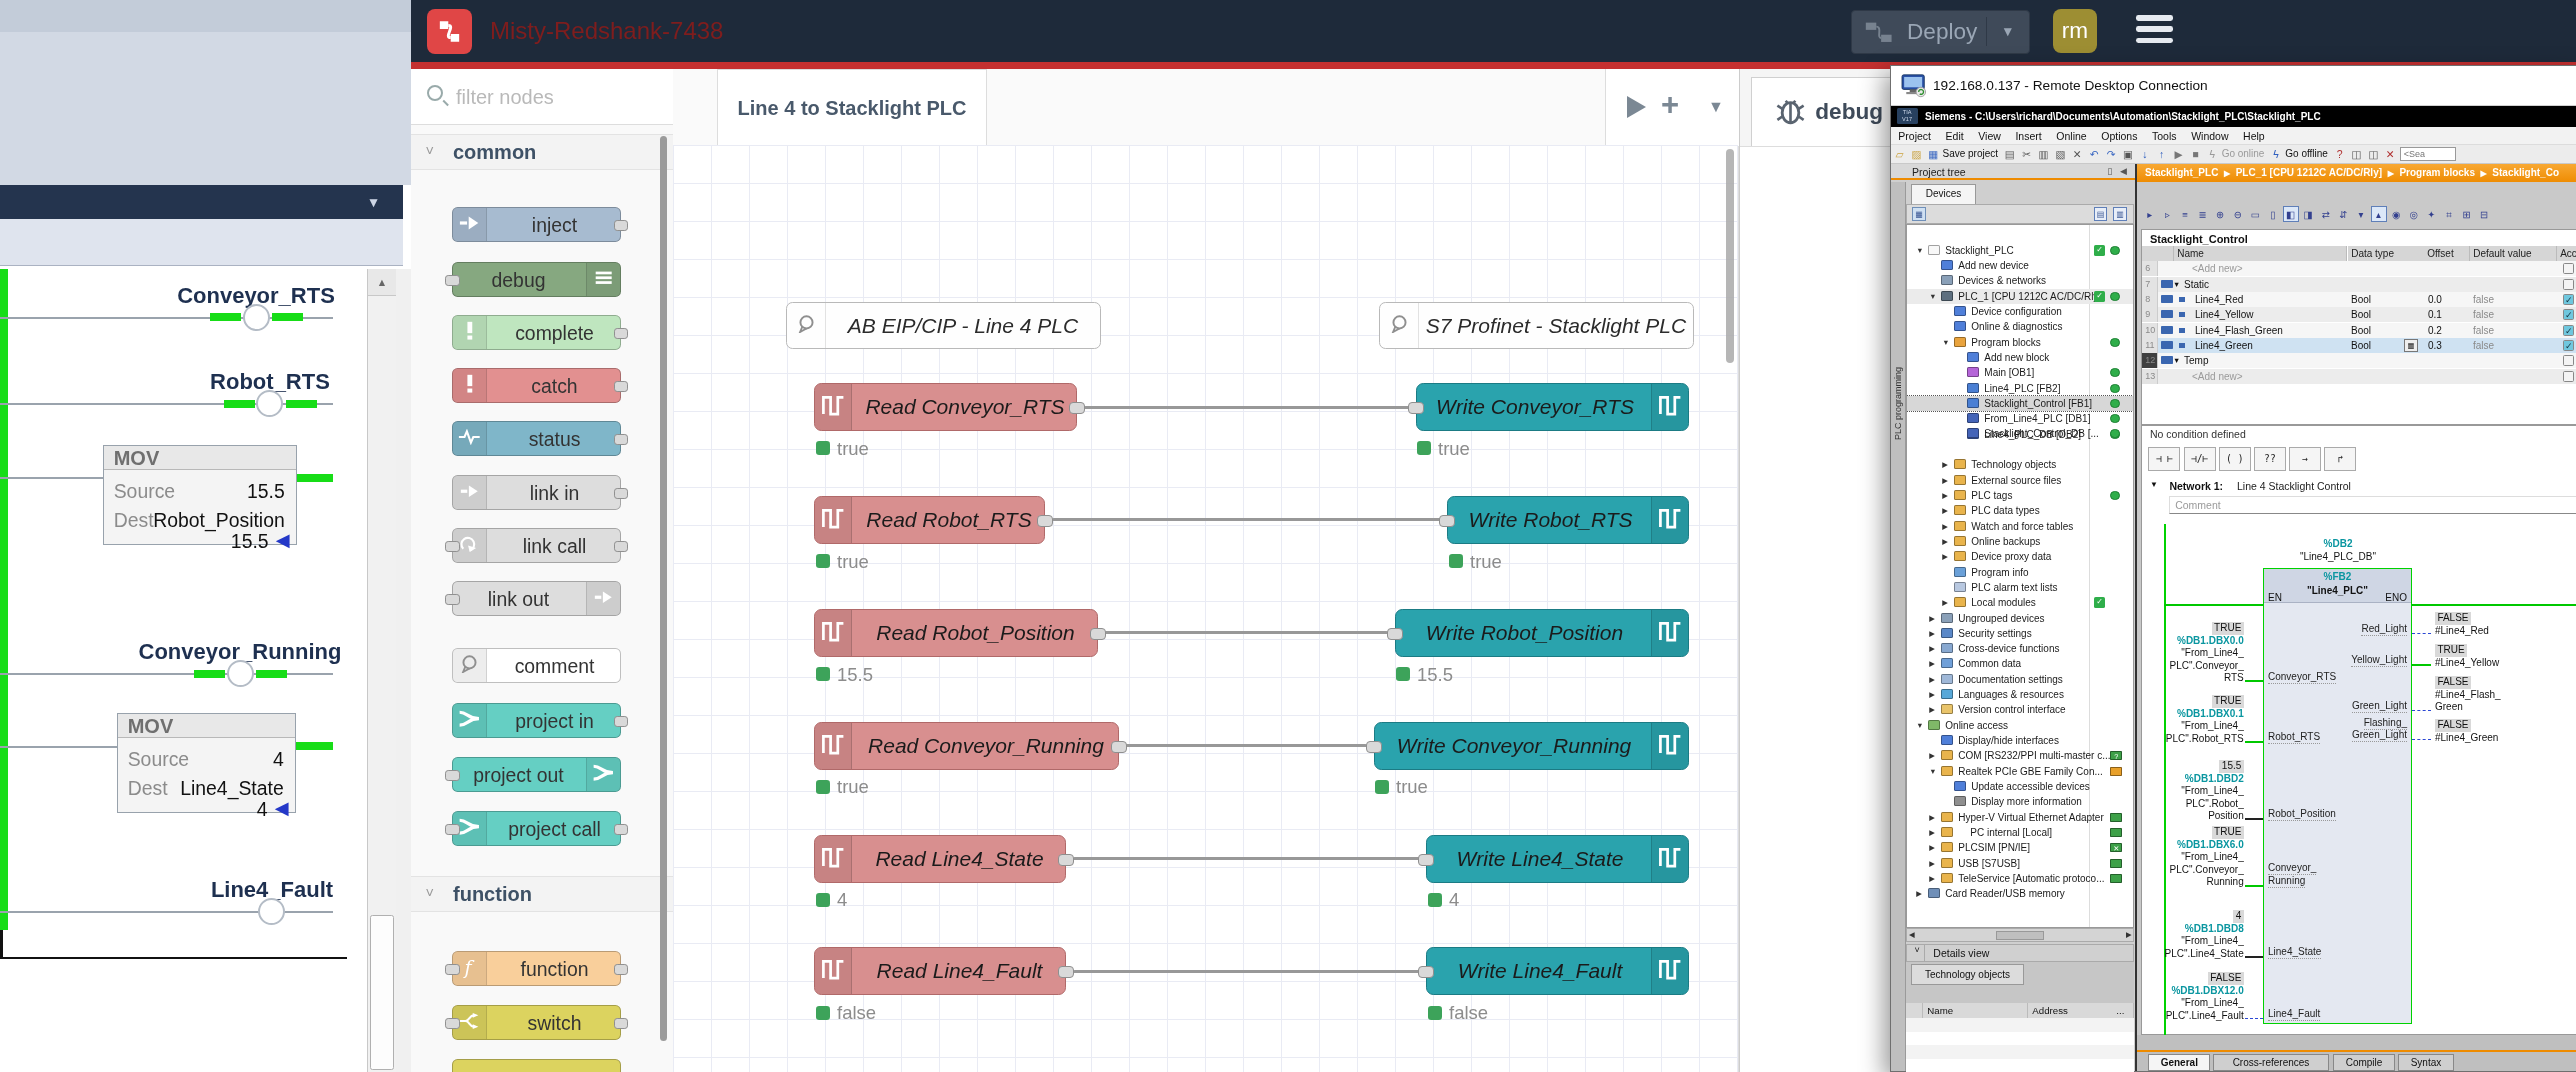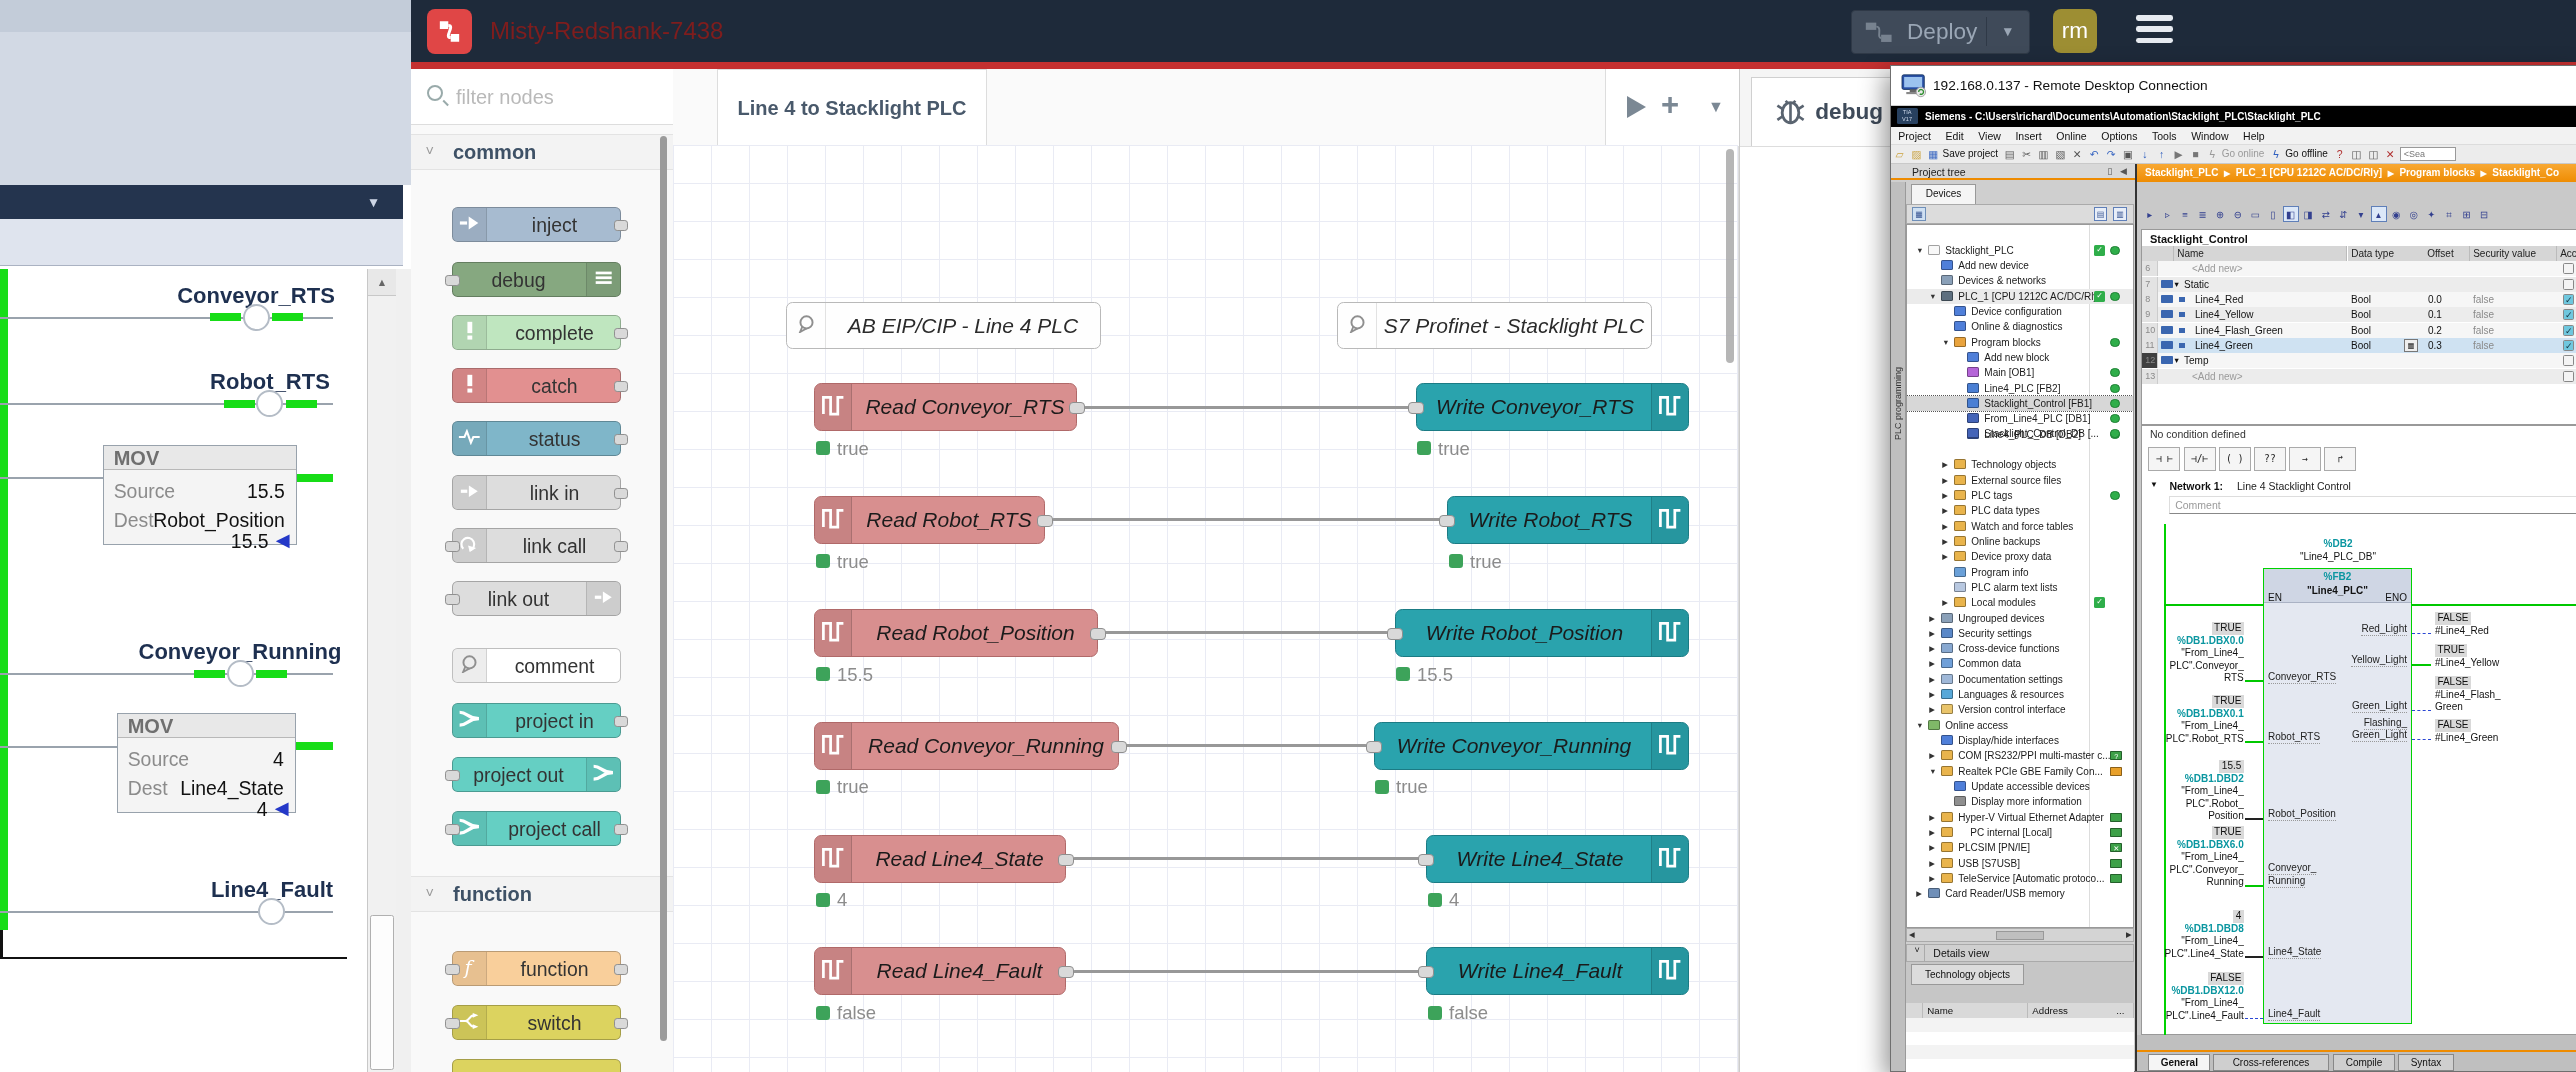--- a/index.html
+++ b/index.html
@@ -395,21 +395,21 @@
     <div id="flows">
         <div class="comment-node" style="left: 113px; top: 157px; width: 315px;">
           <div style="position: absolute; left: 0px; top: 0px; bottom: 0px; width: 39px; border-right: 0.8px solid rgb(226, 226, 226); display: flex; align-items: center; justify-content: center;">
             <div><svg width="21" height="18" viewBox="0 0 26 22">
                 <circle cx="13" cy="9" r="7.5" fill="none" stroke="#8f8f8f" stroke-width="2.4"></circle>
                 <path d="M8 14 L5 21 L13 16.5" fill="none" stroke="#8f8f8f" stroke-width="2.2"></path>
               </svg></div>
           </div>
           <span style="position: absolute; left: 39px; top: 0px; right: 0px; height: 45px; line-height: 45px; text-align: center; font-style: italic; font-size: 21px; color: rgb(43, 43, 43);">AB EIP/CIP - Line 4 PLC</span>
         </div>
-        <div class="comment-node" style="left: 664px; top: 157px; width: 315px;">
+        <div class="comment-node" style="left: 706px; top: 157px; width: 315px;">
           <div style="position: absolute; left: 0px; top: 0px; bottom: 0px; width: 39px; border-right: 0.8px solid rgb(226, 226, 226); display: flex; align-items: center; justify-content: center;">
             <div><svg width="21" height="18" viewBox="0 0 26 22">
                 <circle cx="13" cy="9" r="7.5" fill="none" stroke="#8f8f8f" stroke-width="2.4"></circle>
                 <path d="M8 14 L5 21 L13 16.5" fill="none" stroke="#8f8f8f" stroke-width="2.2"></path>
               </svg></div>
           </div>
           <span style="position: absolute; left: 39px; top: 0px; right: 0px; height: 45px; line-height: 45px; text-align: center; font-style: italic; font-size: 21px; color: rgb(43, 43, 43);">S7 Profinet - Stacklight PLC</span>
         </div>
         <div class="wire" style="left: 411px; top: 261px; width: 326px;"></div>
         <div class="cnode" style="left: 141px; top: 238px; width: 263px; background: rgb(216, 143, 143); border-color: rgb(176, 105, 105);">
@@ -848,21 +848,21 @@
       </div>
 
     <div id="editor">
       <div id="ed-tools"><span class="eicon">▸</span><span class="eicon">▹</span><span class="eicon">≡</span><span class="eicon">≣</span><span class="eicon">⊕</span><span class="eicon">⊖</span><span class="eicon">▭</span><span class="eicon">▯</span><span class="eicon" style="border: 0.8px solid rgb(95, 127, 184); background: rgb(220, 232, 248);">◧</span><span class="eicon">◨</span><span class="eicon">⇄</span><span class="eicon">⇵</span><span class="eicon">▾</span><span class="eicon" style="border: 0.8px solid rgb(95, 127, 184); background: rgb(220, 232, 248);">▴</span><span class="eicon">◉</span><span class="eicon">◎</span><span class="eicon">✦</span><span class="eicon">⌗</span><span class="eicon">⊞</span><span class="eicon">⊟</span></div>
       <div id="ed-panel">
         <div id="tbl-title">Stacklight_Control</div>
         <div id="iface-table">
             <span class="tcell thead" style="position: absolute; left: 32px; top: 16px; width: 173px;">Name</span>
             <span class="tcell thead" style="position: absolute; left: 206px; top: 16px; width: 77px;">Data type</span>
             <span class="tcell thead" style="position: absolute; left: 282px; top: 16px; width: 46px;">Offset</span>
-            <span class="tcell thead" style="position: absolute; left: 328px; top: 16px; width: 87px;">Security value</span>
+            <span class="tcell thead" style="position: absolute; left: 328px; top: 16px; width: 87px;">Default value</span>
             <span class="tcell thead" style="position: absolute; left: 415px; top: 16px; width: 73px;">Accessible f</span>
             <div style="position: absolute; left: 0px; top: 16px; width: 32px; height: 15.3px; background: rgb(214, 214, 214); border-right: 0.8px solid rgb(187, 187, 187);"></div>
             <div style="position: absolute; left: 0px; top: 31px; right: 0px; height: 15.3px; background: rgb(246, 246, 246);">
               <span style="position: absolute; left: 0px; width: 16px; height: 15.3px; line-height: 15.3px; color: rgb(138, 138, 138); font-size: 9px; padding-left: 3.2px; background: rgb(227, 227, 227); border-right: 0.8px solid rgb(204, 204, 204);">6</span>
               <span style="position: absolute; left: 50px; top: 0px; line-height: 15.3px; font-size: 10px; color: rgb(154, 154, 154);">&lt;Add new&gt;</span>
               <div class="acc-chk" style="position: absolute; left: 421px; top: 1.6px; background: rgb(244, 244, 244);"></div>
             </div>
             <div style="position: absolute; left: 0px; top: 47px; right: 0px; height: 15.3px; background: rgb(236, 236, 236);">
               <span style="position: absolute; left: 0px; width: 16px; height: 15.3px; line-height: 15.3px; color: rgb(138, 138, 138); font-size: 9px; padding-left: 3.2px; background: rgb(227, 227, 227); border-right: 0.8px solid rgb(204, 204, 204);">7</span>
               <div style="position: absolute; left: 19.4px; top: 3.2px; width: 11.3px; height: 8px; background: rgb(58, 102, 176); border-radius: 0.8px;"></div>

